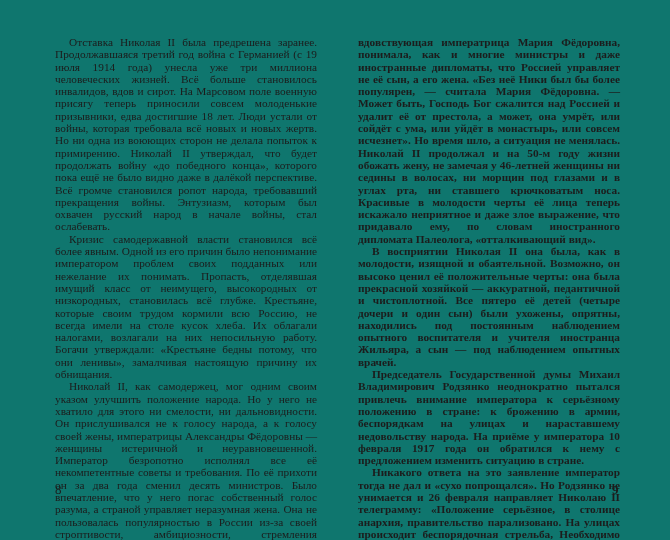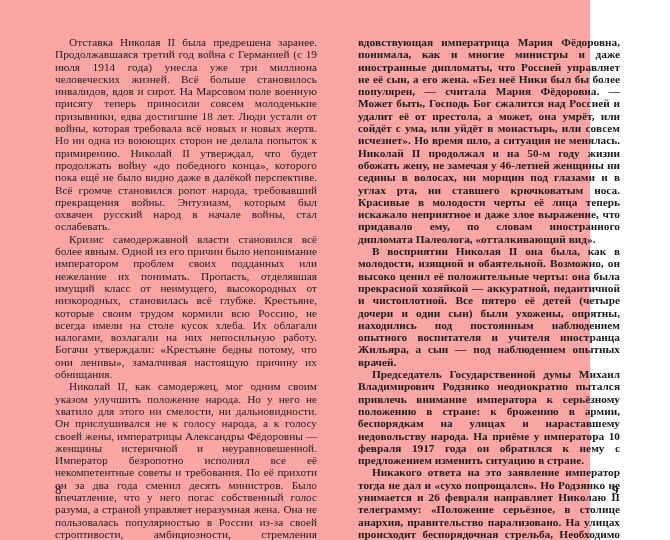--- a/index.html
+++ b/index.html
@@ -2,21 +2,21 @@
 <html><head>
 <meta charset="utf-8">
 <style>
   html, body { margin: 0; padding: 0; }
   body {
     width: 670px; height: 540px; overflow: hidden;
     background: #ffffff;
     font-family: "Liberation Serif", "DejaVu Serif", serif;
     color: #1c1c1c;
   }
-  .spread { position: relative; width: 590px; height: 540px; background: #fca5a5; }
+  .spread { position: relative; width: 670px; height: 540px; background: #0f766e; }
   .page { position: absolute; top: 0; height: 540px; }
   .page-left { left: 0; width: 335px; }
   .page-right { left: 335px; width: 335px; font-weight: bold; }
   .text-block {
     position: absolute; top: 36px; width: 262px;
     font-size: 11.3px; line-height: 12.3px;
     text-align: justify; hyphens: manual;
   }
   .page-left .text-block { left: 55px; }
   .page-right .text-block { left: 23px; }

